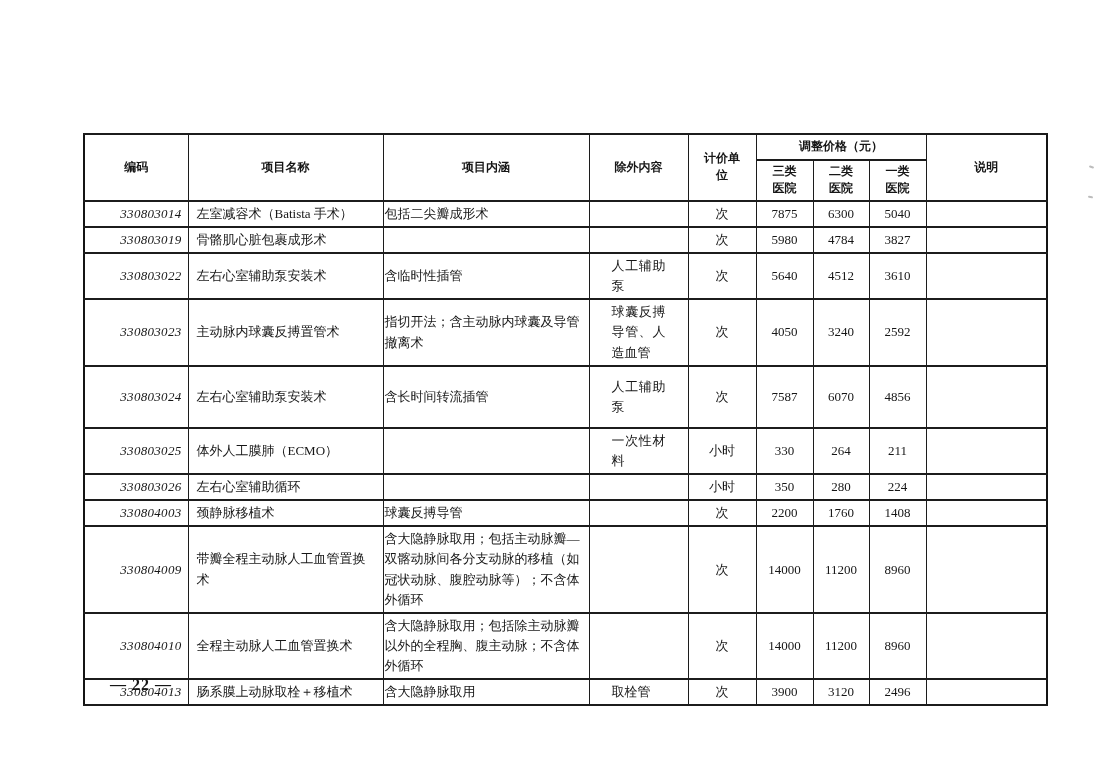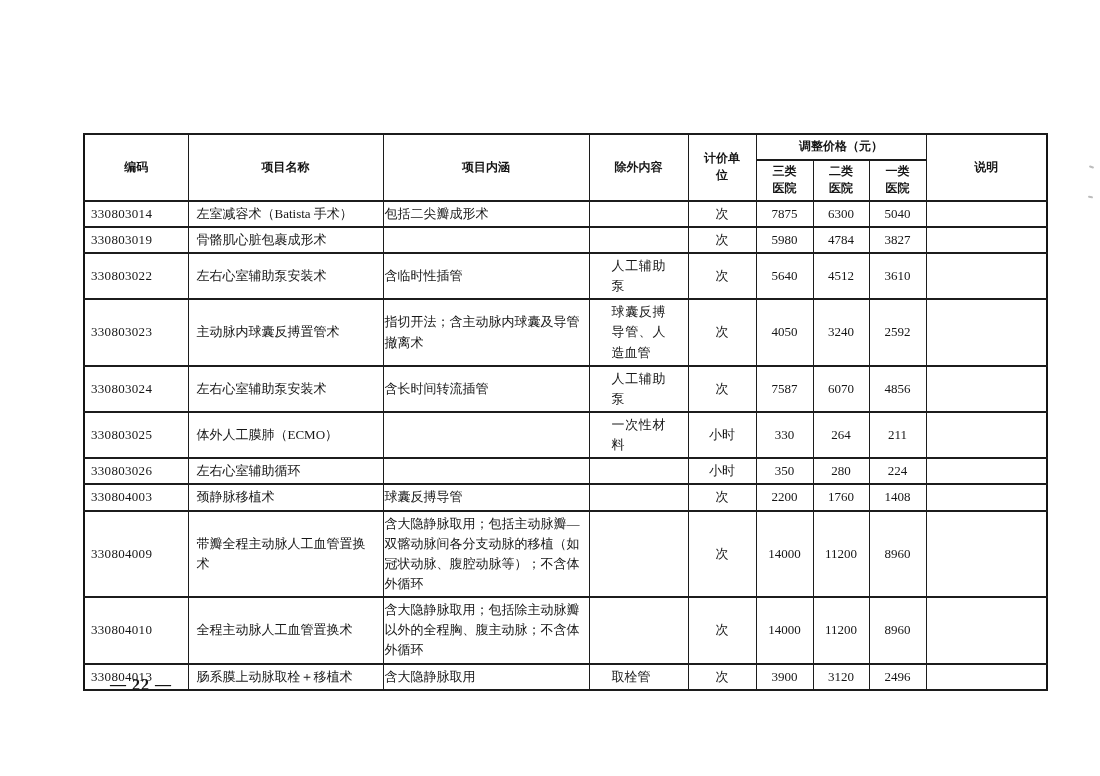--- a/index.html
+++ b/index.html
@@ -14,21 +14,21 @@
   }
   th,td{
     border-left:1.5px solid #1c1c1c;border-right:1.5px solid #1c1c1c;
     border-top:2px solid #1c1c1c;border-bottom:2px solid #1c1c1c;
     padding:2px 6px;vertical-align:middle;overflow:hidden;
   }
   th{font-size:12px;font-weight:600;text-align:center;line-height:1.45;}
   td{font-size:13px;line-height:1.55;}
   .narrow2{width:2.2em;margin:0 auto;text-align:center;}
   .narrow3{width:3.4em;margin:0 auto;}
-  .c-code{text-align:left;letter-spacing:.3px;}
+  .c-code{text-align:right;letter-spacing:.3px;font-style:italic;}
   .c-name{text-align:left;padding-left:8px;}
   .c-content{text-align:left;padding-left:1px;}
   .c-excl{text-align:justify;padding:2px 22px;}
   .c-unit,.c-price{text-align:center;}
   .page-num{position:absolute;left:110px;top:676px;font-size:16px;font-weight:600;letter-spacing:1px;}
   .artifact{position:absolute;background:#bdbdbd;border-radius:1px;}
   .a1{left:1089px;top:166px;width:5px;height:2px;transform:rotate(18deg);}
   .a2{left:1088px;top:196px;width:5px;height:2px;transform:rotate(10deg);}
 </style>
 </head>
@@ -109,21 +109,21 @@
       <td class="c-code">330803023</td>
       <td class="c-name">主动脉内球囊反搏置管术</td>
       <td class="c-content">指切开法；含主动脉内球囊及导管撤离术</td>
       <td class="c-excl">球囊反搏导管、人造血管</td>
       <td class="c-unit">次</td>
       <td class="c-price">4050</td>
       <td class="c-price">3240</td>
       <td class="c-price">2592</td>
       <td class="c-note"></td>
     </tr>
-    <tr style="height:46px">
+    <tr style="height:62px">
       <td class="c-code">330803024</td>
       <td class="c-name">左右心室辅助泵安装术</td>
       <td class="c-content">含长时间转流插管</td>
       <td class="c-excl">人工辅助泵</td>
       <td class="c-unit">次</td>
       <td class="c-price">7587</td>
       <td class="c-price">6070</td>
       <td class="c-price">4856</td>
       <td class="c-note"></td>
     </tr>

